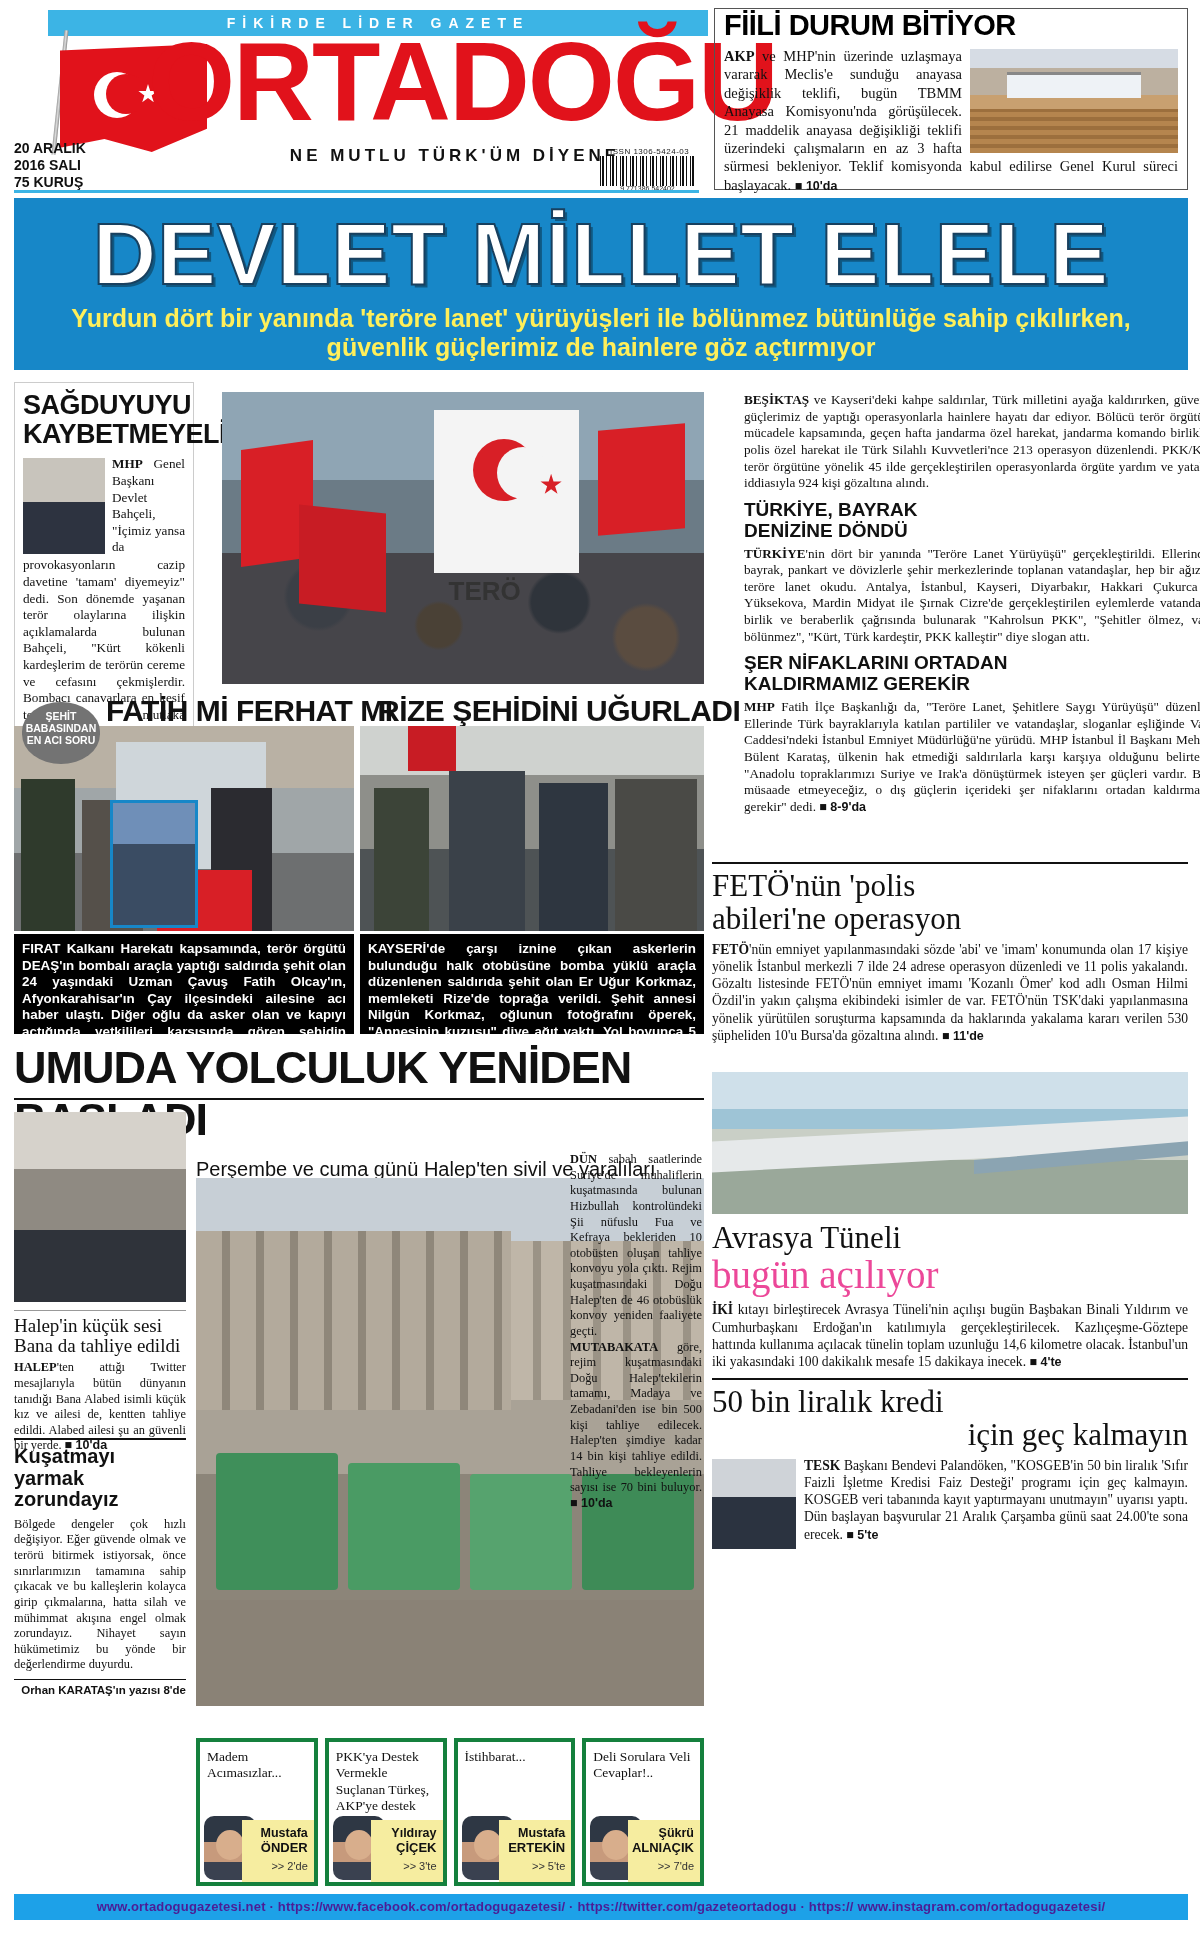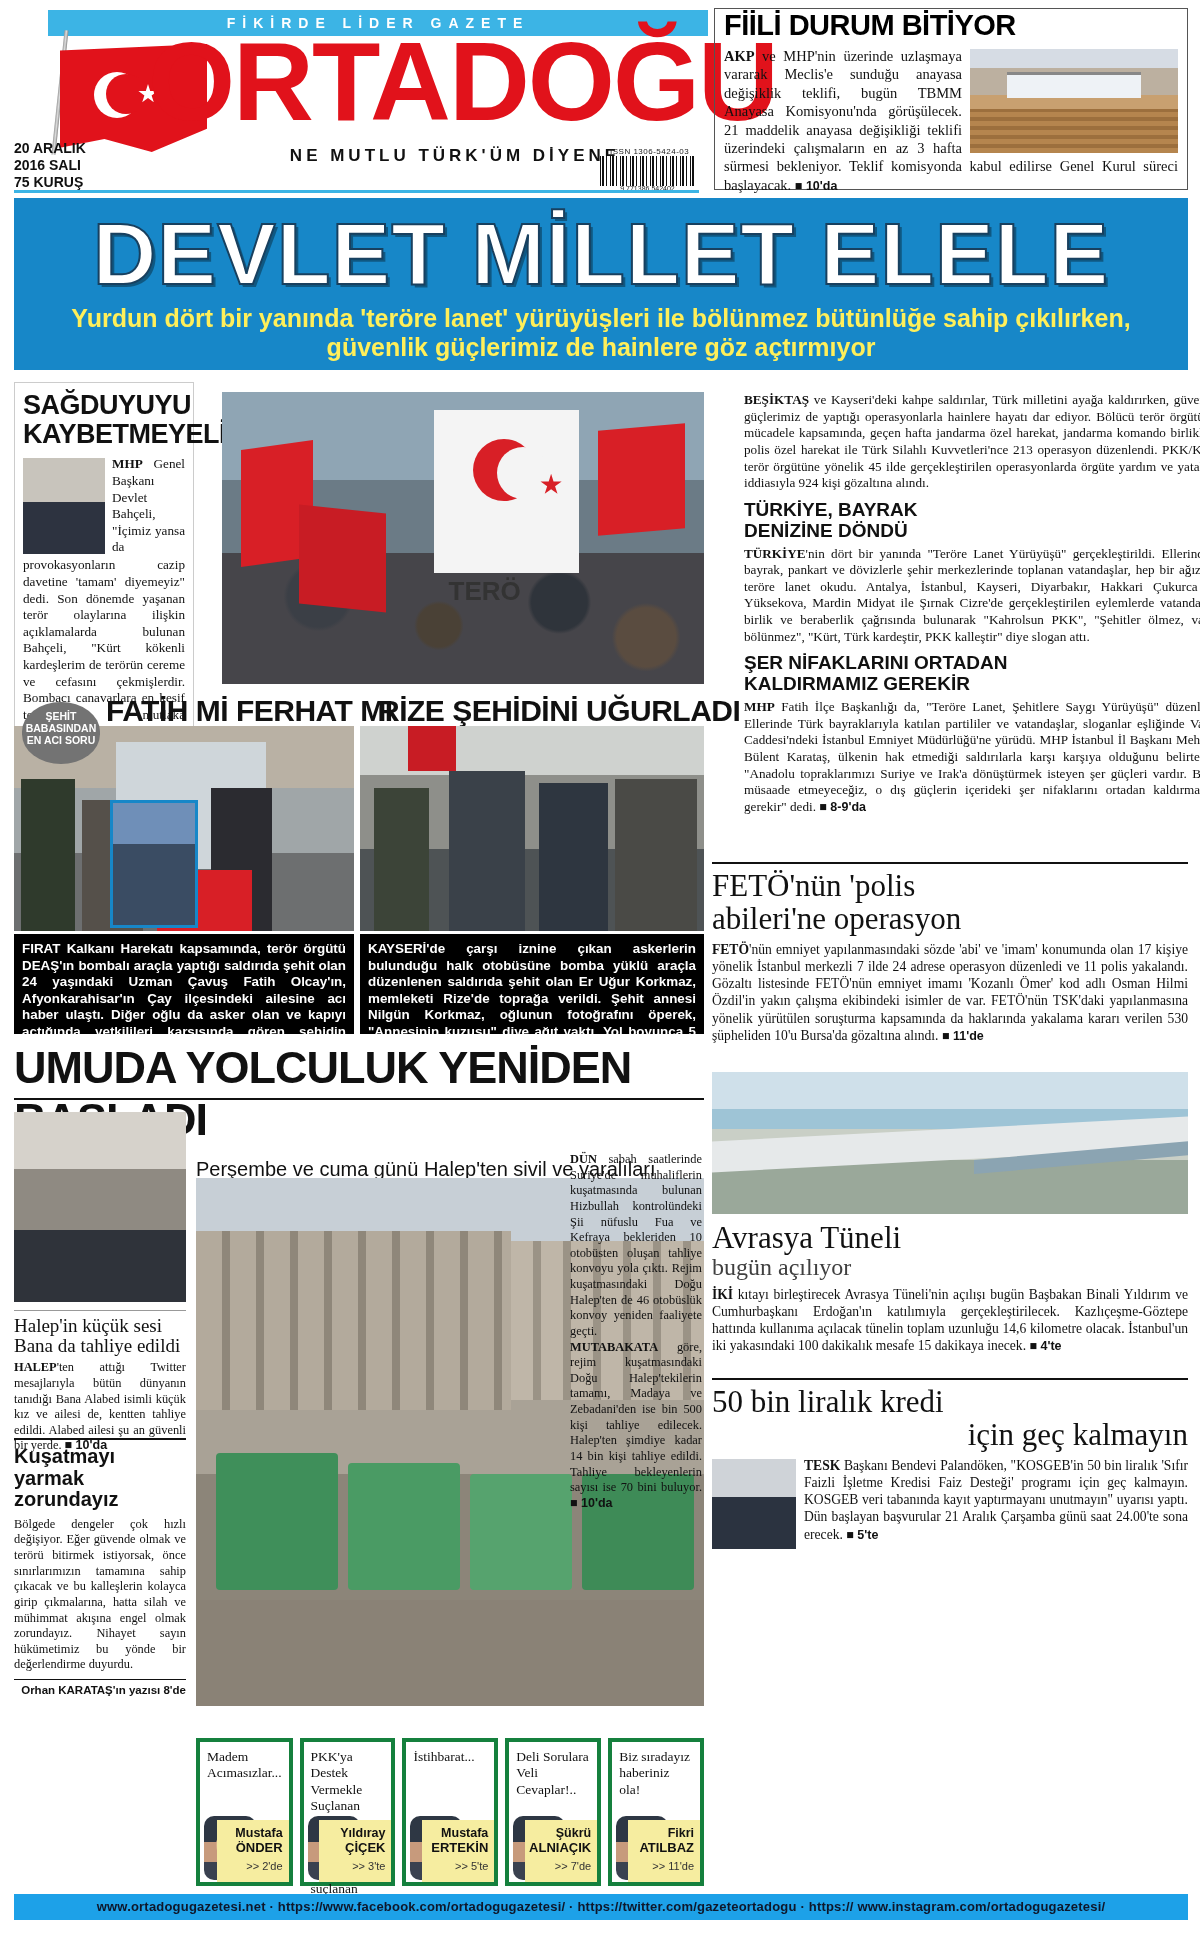--- a/index.html
+++ b/index.html
@@ -191,21 +191,21 @@
     background:linear-gradient(#2e3744 0 40%, #c79a7c 40% 72%, #3a4150 72% 100%);
   }
   .colcard .face::after{
     content:""; position:absolute; left:12px; top:14px; width:28px; height:30px;
     border-radius:50%; background:#d8ae8c;
   }
 
   
   .footer {
     position:absolute; left:14px; top:1894px; width:1174px; height:26px;
-    background:#1da1e8; color:#0f172a;
+    background:#1da1e8; color:#4c1d95;
     font-family:"Liberation Sans", sans-serif; font-weight:bold;
     font-size:13px; text-align:center; line-height:26px; letter-spacing:.2px;
   }
 </style>
 </head>
 <body>
 
 <div class="page">
 
   <div class="masthead">
@@ -285,21 +285,21 @@
     <div class="bodytext" style="font-size:13.6px;"><b>FETÖ</b><span>'nün emniyet yapılanmasındaki sözde 'abi' ve 'imam' konumunda olan 17 kişiye yönelik İstanbul merkezli 7 ilde 24 adrese operasyon düzenledi ve 11 polis yakalandı. Gözaltı listesinde FETÖ'nün emniyet imamı 'Kozanlı Ömer' kod adlı Osman Hilmi Özdil'in yakın çalışma ekibindeki isimler de var. FETÖ'nün TSK'daki yapılanmasına yönelik yürütülen soruşturma kapsamında da haklarında yakalama kararı verilen 530 şüpheliden 10'u Bursa'da gözaltına alındı.</span> <span class="pagref">■ 11'de</span></div>
   </div>
 
   <div style="position:absolute;left:712px;top:1072px;width:476px;height:142px;
               background:linear-gradient(#cfe0ea 0 26%, #9ec4d6 26% 40%, #c9cfc6 40% 62%, #9aa89a 62% 100%);overflow:hidden;">
     <div style="position:absolute;left:0;top:40%;width:100%;height:22%;background:#e6e9ea;transform:skewY(-3deg);"></div>
     <div style="position:absolute;left:55%;top:55%;width:48%;height:10%;background:#8ba4b2;transform:skewY(-5deg);"></div>
   </div>
   <div style="position:absolute;left:712px;top:1222px;width:476px;">
     <div style="font-family:'Liberation Serif',serif;font-size:31px;line-height:1.05;color:#111;">Avrasya Tüneli</div>
-    <div style="font-family:'Liberation Serif',serif;font-size:24px;line-height:1.05;color:#404040;margin-bottom:6px;">bugün açılıyor</div>
+    <div style="font-family:'Liberation Serif',serif;font-size:39px;line-height:1.05;color:#ec4899;margin-bottom:6px;">bugün açılıyor</div>
     <div class="bodytext" style="font-size:13.6px;"><b>İKİ</b><span> kıtayı birleştirecek Avrasya Tüneli'nin açılışı bugün Başbakan Binali Yıldırım ve Cumhurbaşkanı Erdoğan'ın katılımıyla gerçekleştirilecek. Kazlıçeşme-Göztepe hattında kullanıma açılacak tünelin toplam uzunluğu 14,6 kilometre olacak. İstanbul'un iki yakasındaki 100 dakikalık mesafe 15 dakikaya inecek.</span> <span class="pagref">■ 4'te</span></div>
   </div>
 
   <div style="position:absolute;left:712px;top:1378px;width:476px;border-top:2px solid #111;padding-top:6px;">
     <div style="font-family:'Liberation Serif',serif;font-size:31px;line-height:1.05;color:#111;">50 bin liralık kredi</div>
     <div style="font-family:'Liberation Serif',serif;font-size:31px;line-height:1.05;color:#111;margin-bottom:6px;text-align:right;">için geç kalmayın</div>
     <div class="photo" style="float:left;width:84px;height:90px;margin:2px 8px 3px 0;background:linear-gradient(#cfd3d8 0 42%,#2b3340 42% 100%);"></div>
     <div class="bodytext" style="font-size:13.6px;"><b>TESK</b><span> Başkanı Bendevi Palandöken, "KOSGEB'in 50 bin liralık 'Sıfır Faizli İşletme Kredisi Faiz Desteği' programı için geç kalmayın. KOSGEB veri tabanında kayıt yaptırmayanı unutmayın" uyarısı yaptı. Dün başlayan başvurular 21 Aralık Çarşamba günü saat 24.00'te sona erecek.</span> <span class="pagref">■ 5'te</span></div>
   </div>
 
@@ -400,26 +400,17 @@
     </div>
     <div class="colcard">
       <div class="ttl">Deli Sorulara Veli Cevaplar!..</div>
       <div class="face"></div>
       <div class="nameplate">
         <div class="nm1">Şükrü</div>
         <div class="nm2">ALNIAÇIK</div>
         <div class="pg">&gt;&gt; 7'de</div>
       </div>
     </div>
-    <div class="colcard">
-      <div class="ttl">Biz sıradayız haberiniz ola!</div>
-      <div class="face"></div>
-      <div class="nameplate">
-        <div class="nm1">Fikri</div>
-        <div class="nm2">ATILBAZ</div>
-        <div class="pg">&gt;&gt; 11'de</div>
-      </div>
-    </div>
   </div>
 
   <div class="footer">www.ortadogugazetesi.net  ·  https://www.facebook.com/ortadogugazetesi/ · https://twitter.com/gazeteortadogu · https:// www.instagram.com/ortadogugazetesi/</div>
 
 </div>
 
 </body></html>

